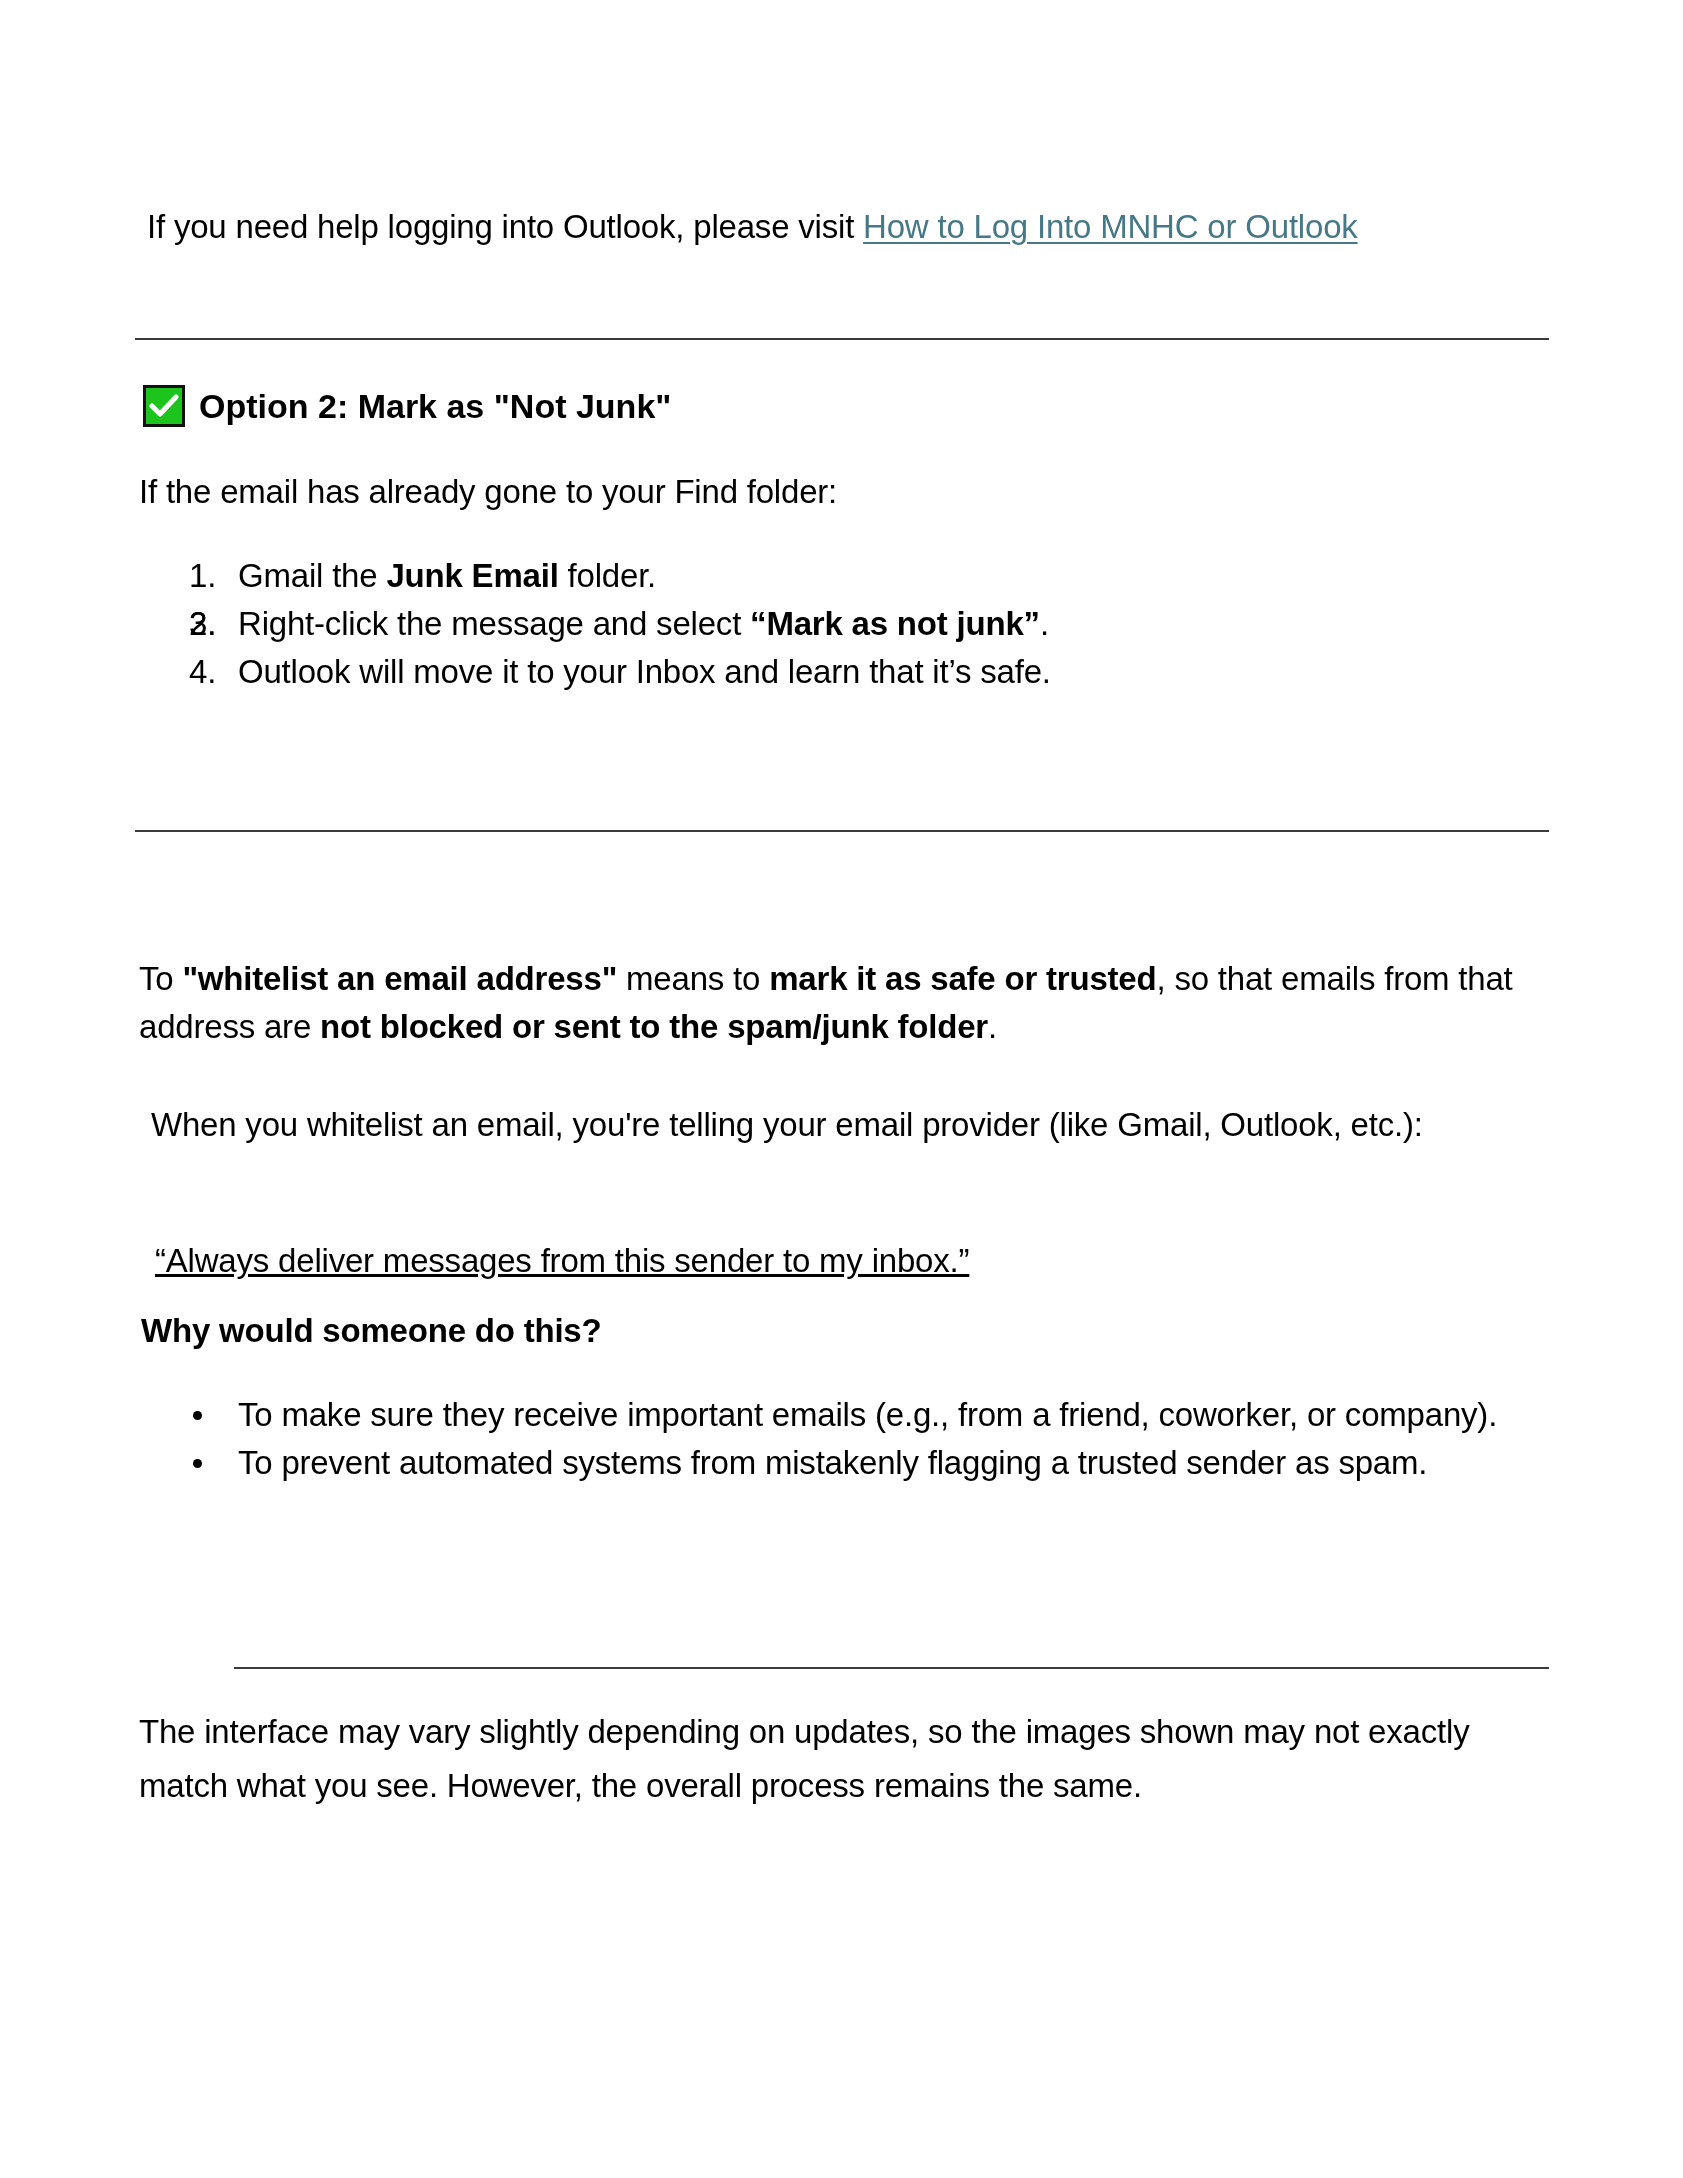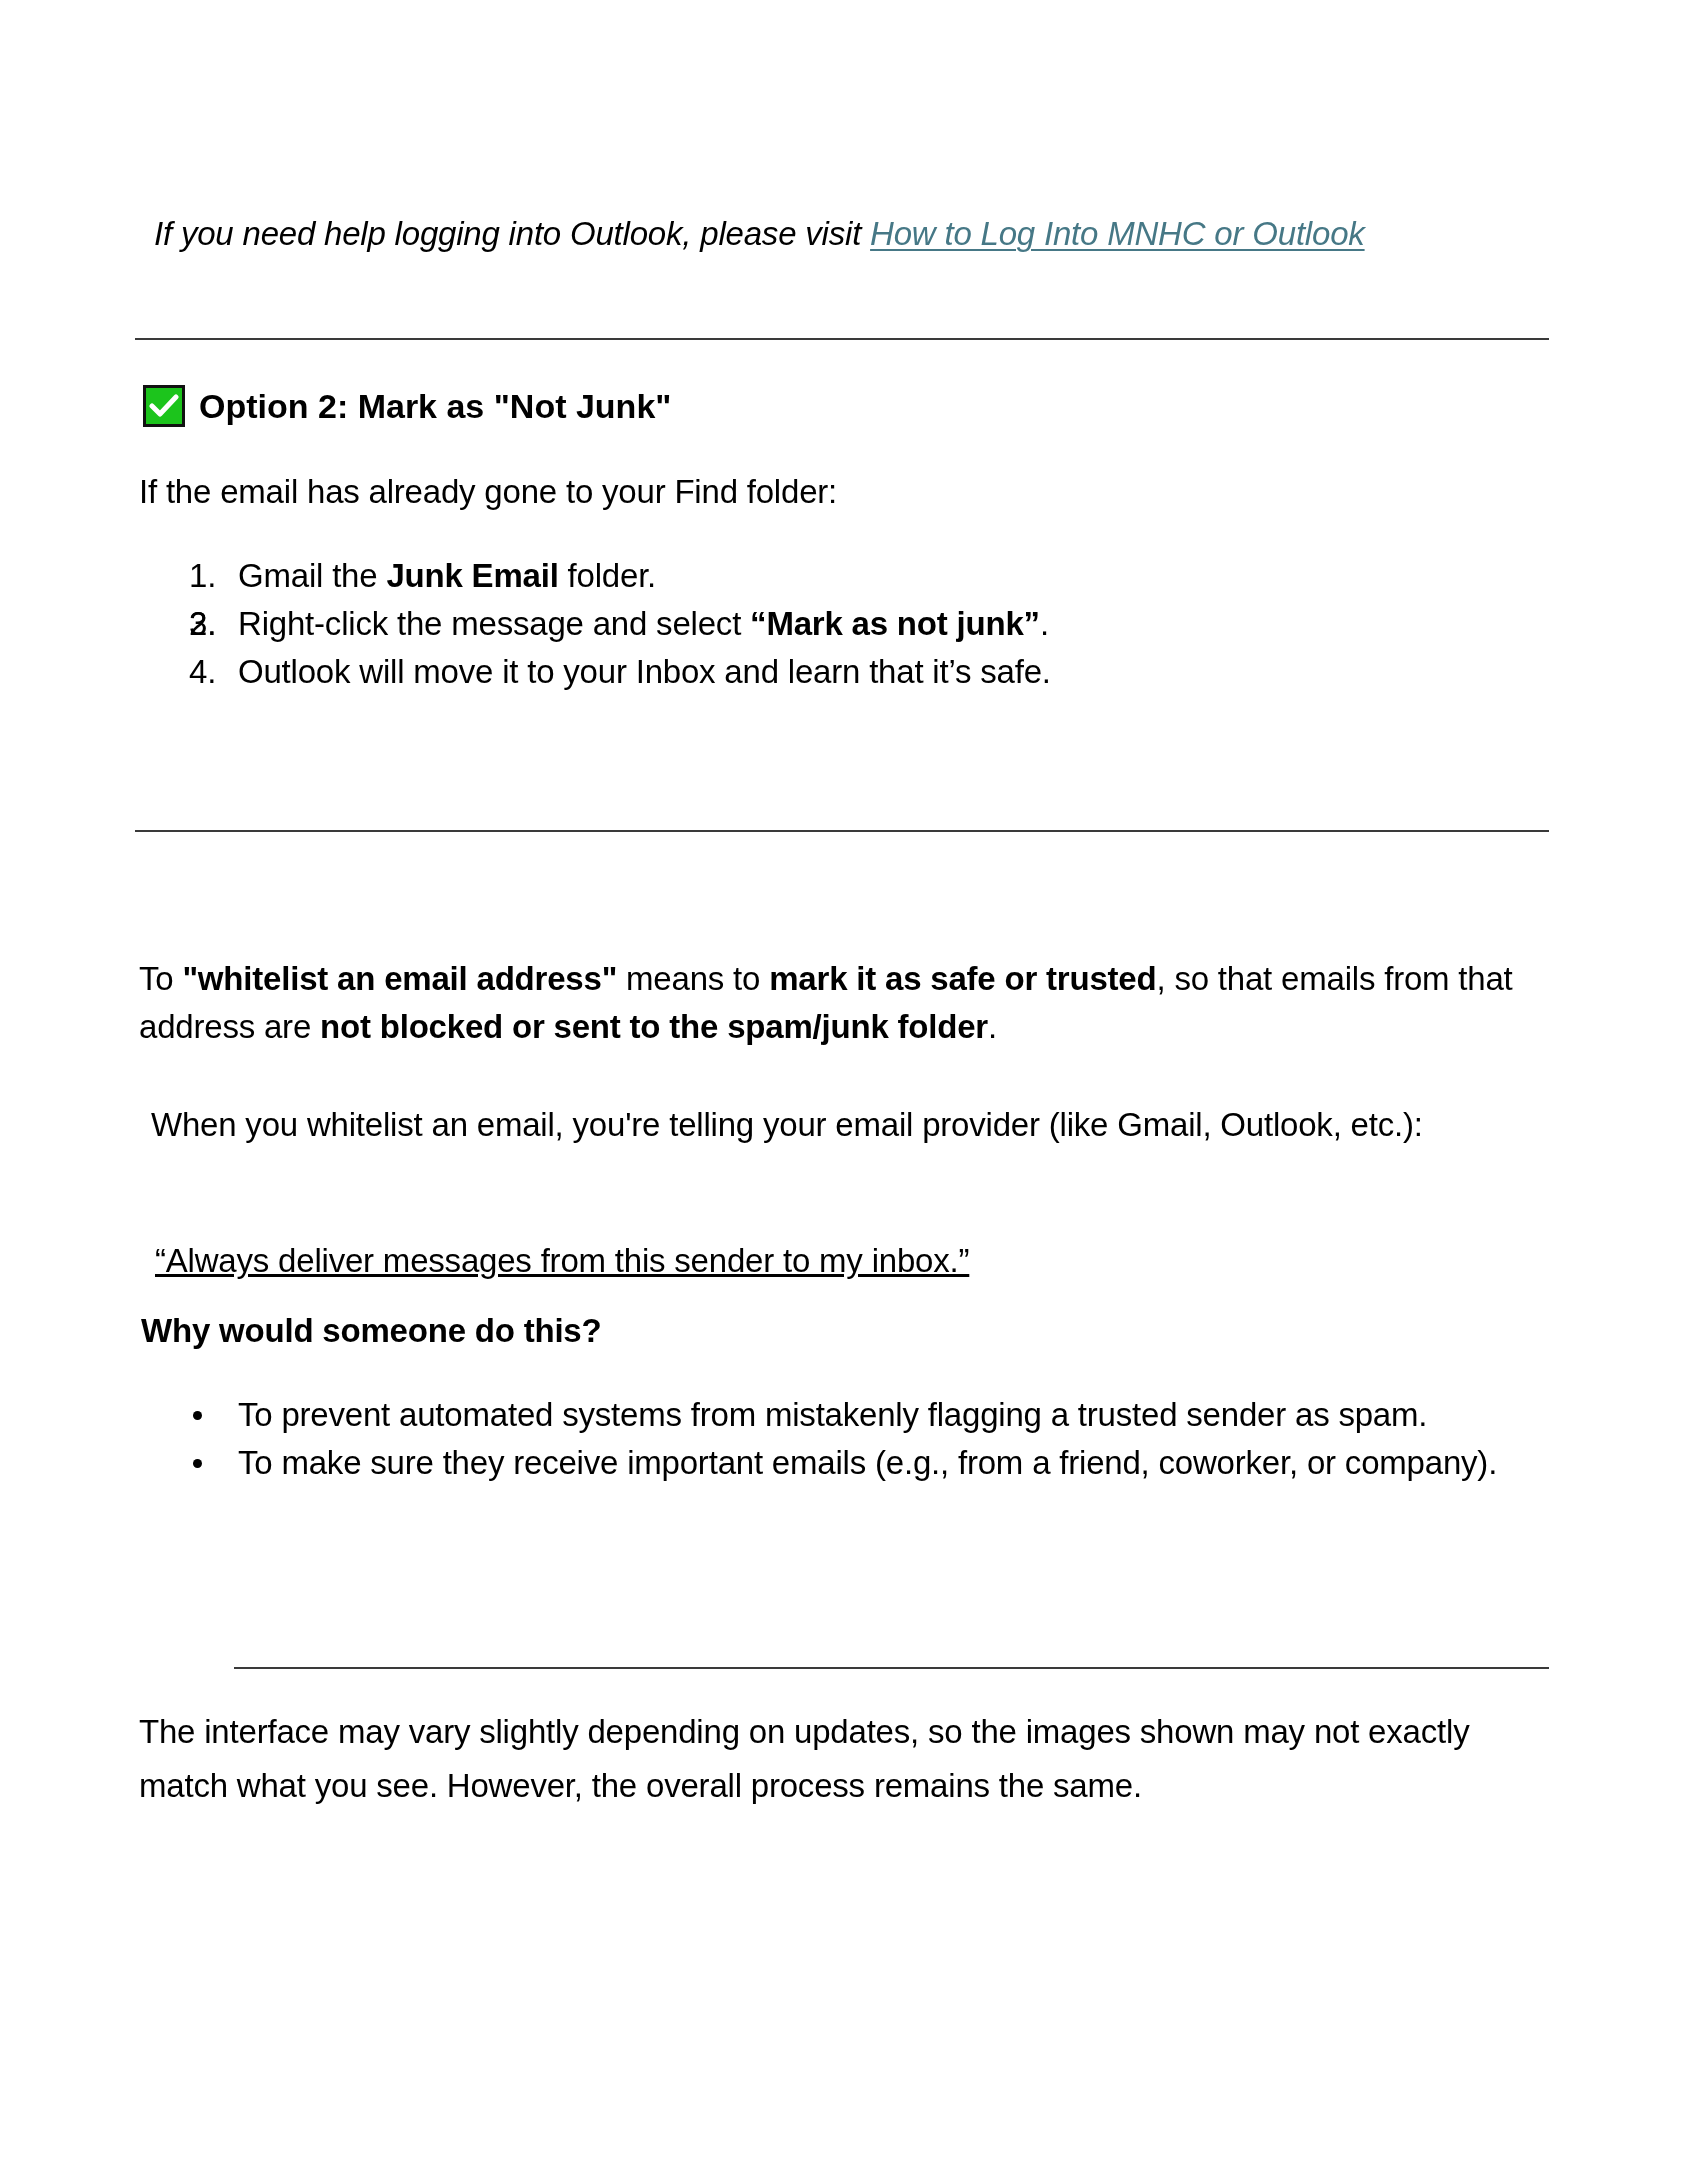--- a/index.html
+++ b/index.html
@@ -20,21 +20,21 @@
     .list { position: absolute; left: 139px; width: 1416px; margin: 0; padding: 0; list-style: none; font-size: 33px; letter-spacing: -0.2px; }
     .list li { position: relative; padding-left: 99px; }
     .marker { position: absolute; left: 50px; top: 0; }
     .ol li { line-height: 48px; }
     .ul li { line-height: 48px; }
     .bullet-dot { position: absolute; left: 54px; top: 20px; width: 9px; height: 9px; border-radius: 50%; background: #000; }
   </style>
 </head>
 <body>
 
-<p class="block" style="top:195px; margin:15px;font-style:italic;">
+<p class="block" style="top:195px; margin:8px;">
   <span>If you need help logging into Outlook, please visit </span><a class="link">How to Log Into MNHC or Outlook</a>
 </p>
 
 <div class="hr" style="left:135px; width:1414px; top:338px;"></div>
 
 <div class="heading">
   <span class="check">
     <svg width="30" height="26" viewBox="0 0 30 26">
       <path d="M3 13 L11 21 L27 4" fill="none" stroke="#ffffff" stroke-width="5" stroke-linecap="round" stroke-linejoin="round"></path>
     </svg>
@@ -70,24 +70,24 @@
 
 <p class="block" style="top:1089px; margin:12px;">When you whitelist an email, you're telling your email provider (like Gmail, Outlook, etc.):</p>
 
 <p class="block" style="top:1221px; margin:16px;text-decoration:underline;">“Always deliver messages from this sender to my inbox.”</p>
 
 <p class="block b" style="top:1305px; margin:2px;">Why would someone do this?</p>
 
 <ul class="list ul" style="top:1391px;">
   <li>
     <span class="bullet-dot"></span>
-    <span>To prevent automated systems from mistakenly flagging a trusted sender as spam.</span>
+    <span>To make sure they receive important emails (e.g., from a friend, coworker, or company).</span>
   </li>
   <li>
     <span class="bullet-dot"></span>
-    <span>To make sure they receive important emails (e.g., from a friend, coworker, or company).</span>
+    <span>To prevent automated systems from mistakenly flagging a trusted sender as spam.</span>
   </li>
 </ul>
 
 <div class="hr" style="left:234px; width:1315px; top:1667px;"></div>
 
 <p class="block" style="top:1705px; margin:0; line-height:54px;">The interface may vary slightly depending on updates, so the images shown may not exactly match what you see. However, the overall process remains the same.</p>
 
 
 </body></html>

